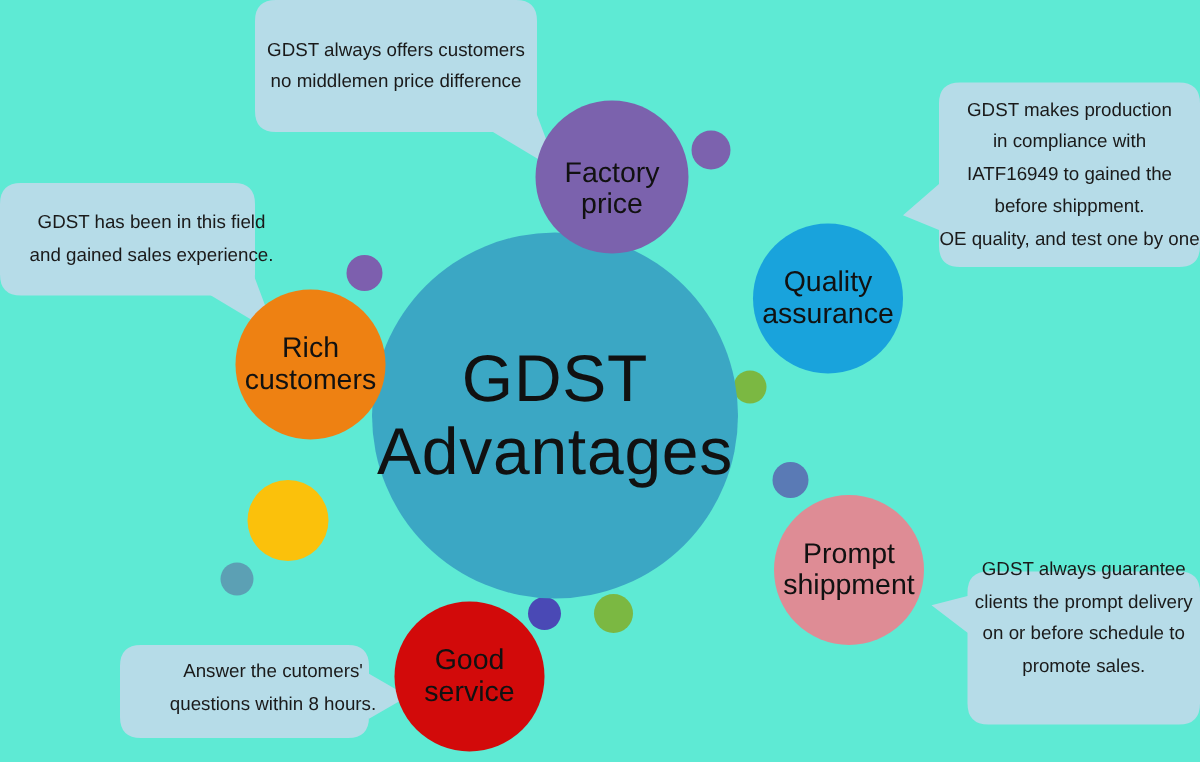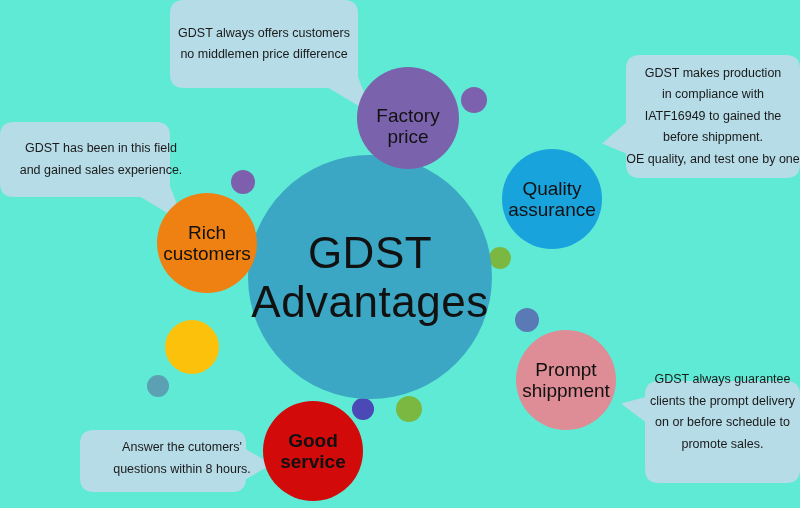--- a/index.html
+++ b/index.html
@@ -129,18 +129,18 @@
         <span class="ln">questions within 8 hours.</span>
       </div>
       <div class="node-label center-label" style="left: 248px; top: 155px; width: 244px; height: 244px;">GDST
 Advantages</div>
       <div class="node-label sat-label" style="left: 357px; top: 75px; width: 102px; height: 102px;">Factory
 price</div>
       <div class="node-label sat-label" style="left: 502px; top: 149px; width: 100px; height: 100px;">Quality
 assurance</div>
       <div class="node-label sat-label" style="left: 157px; top: 193px; width: 100px; height: 100px;">Rich
 customers</div>
-      <div class="node-label sat-label" style="left: 263px; top: 401px; width: 100px; height: 100px; font-weight: bold;">Good
+      <div class="node-label sat-label" style="left: 263px; top: 401px; width: 100px; height: 100px;">Good
 service</div>
       <div class="node-label sat-label" style="left: 516px; top: 330px; width: 100px; height: 100px;">Prompt
 shippment</div>
     </div>
 </div>
 
 </body></html>

